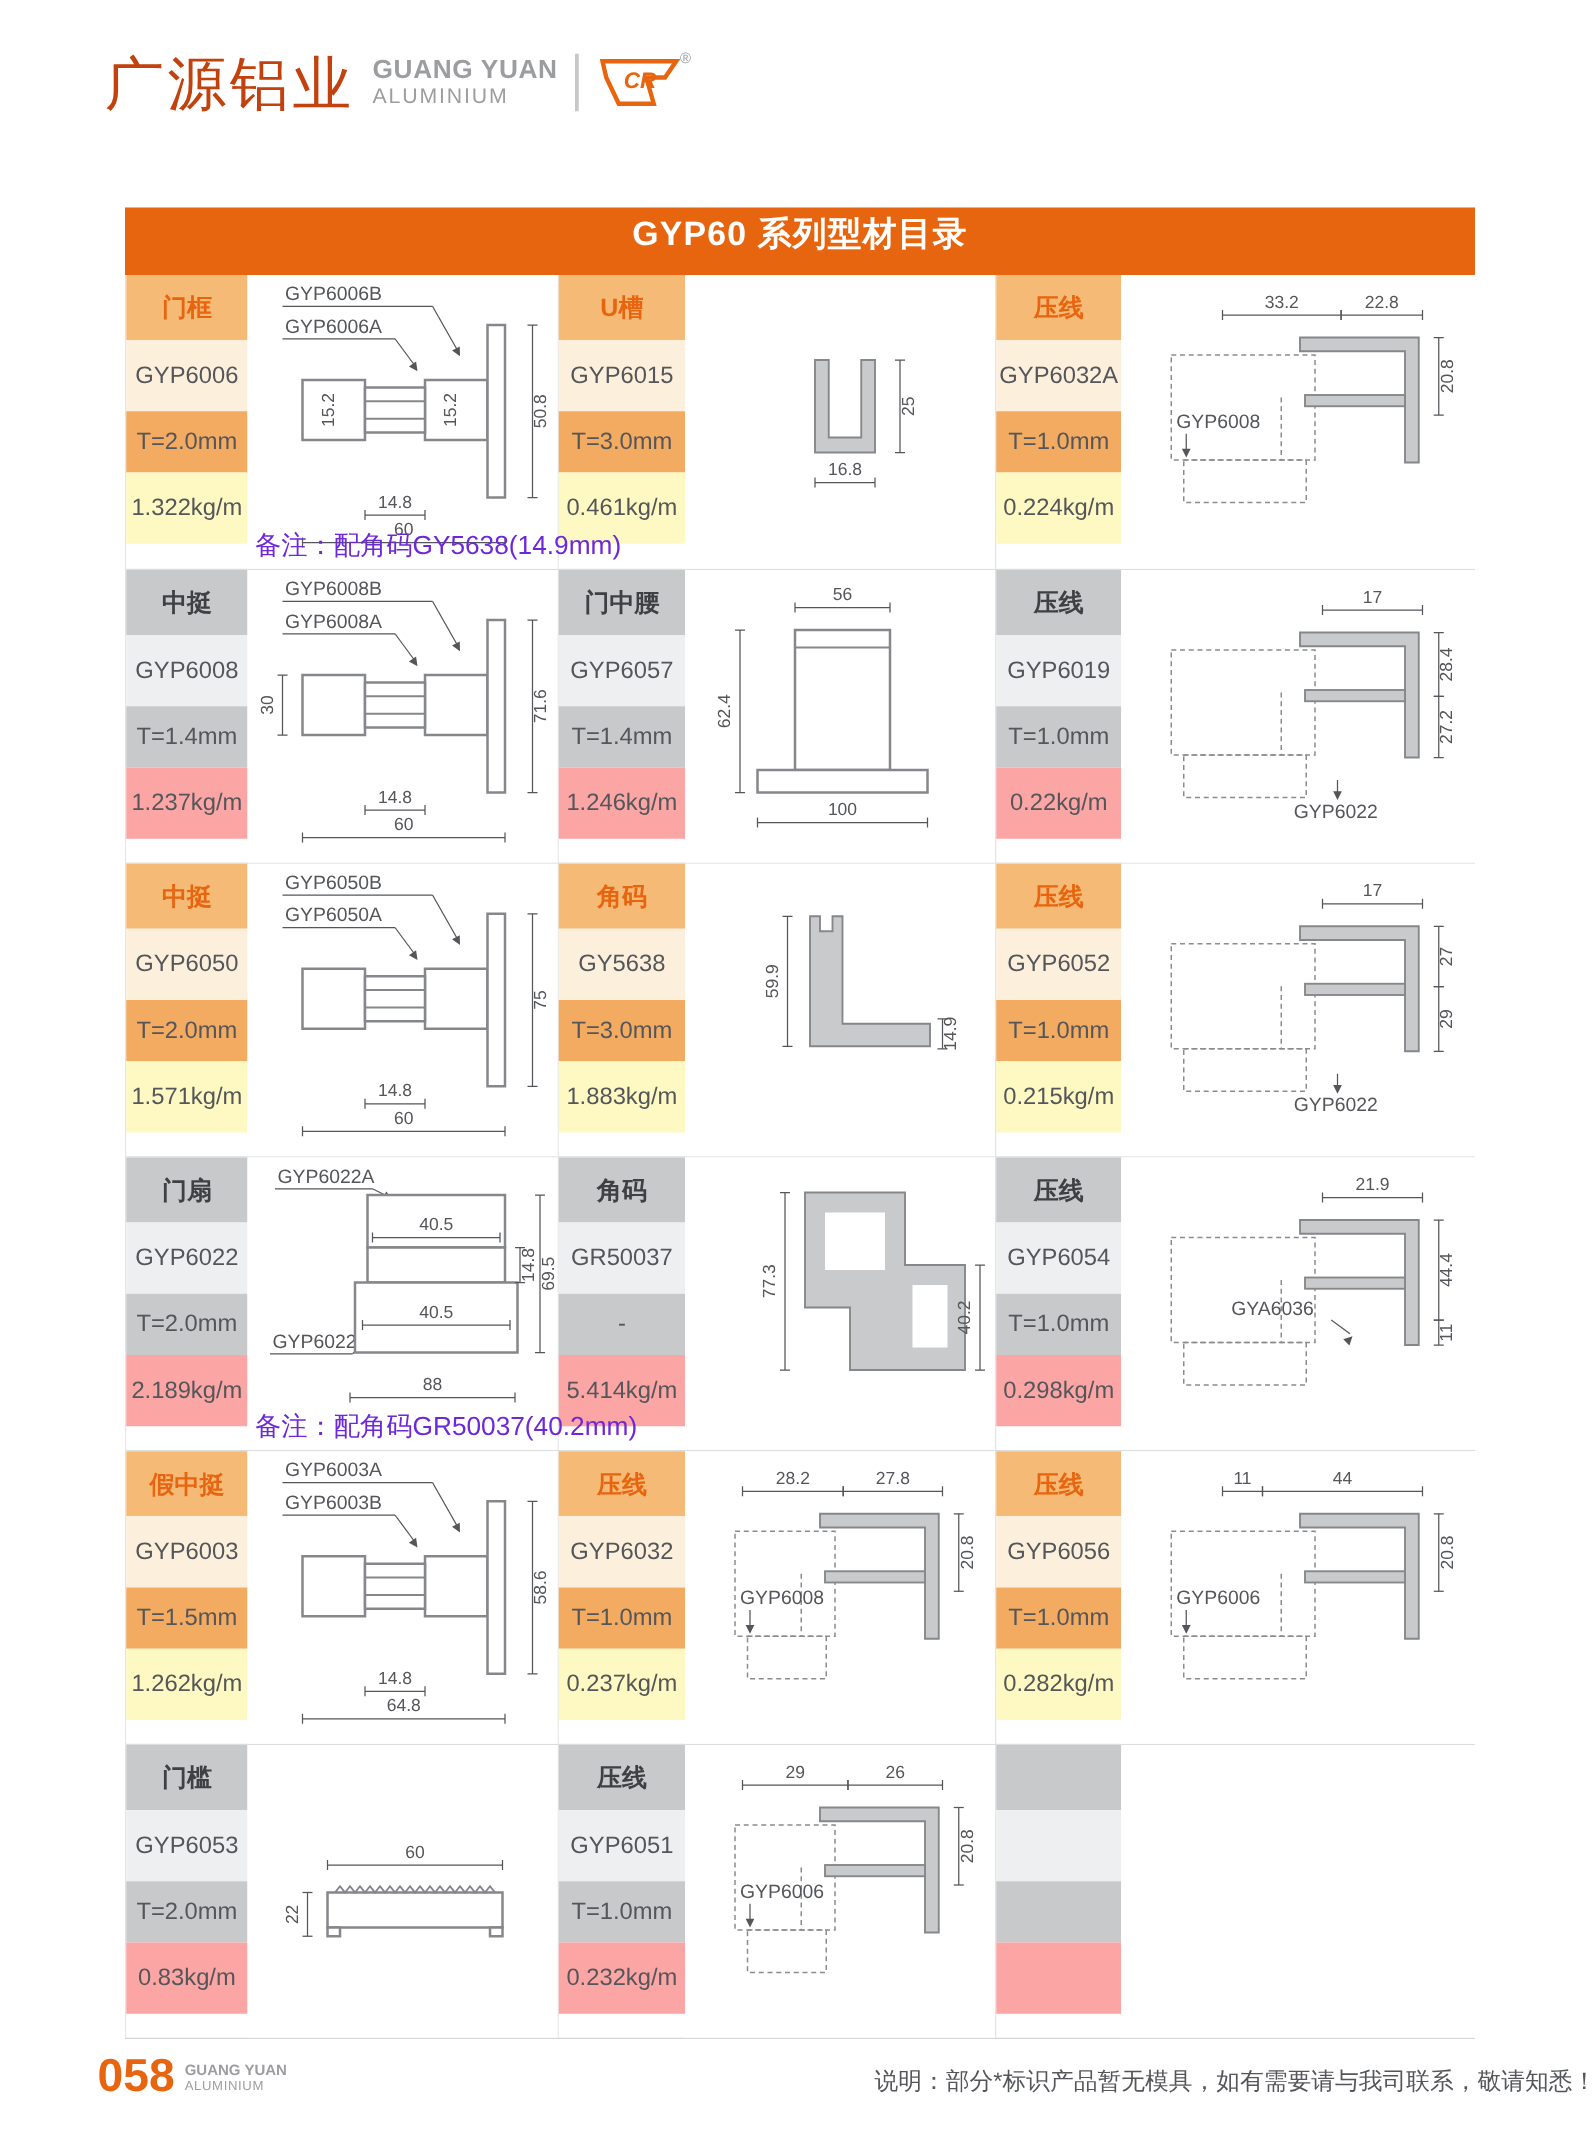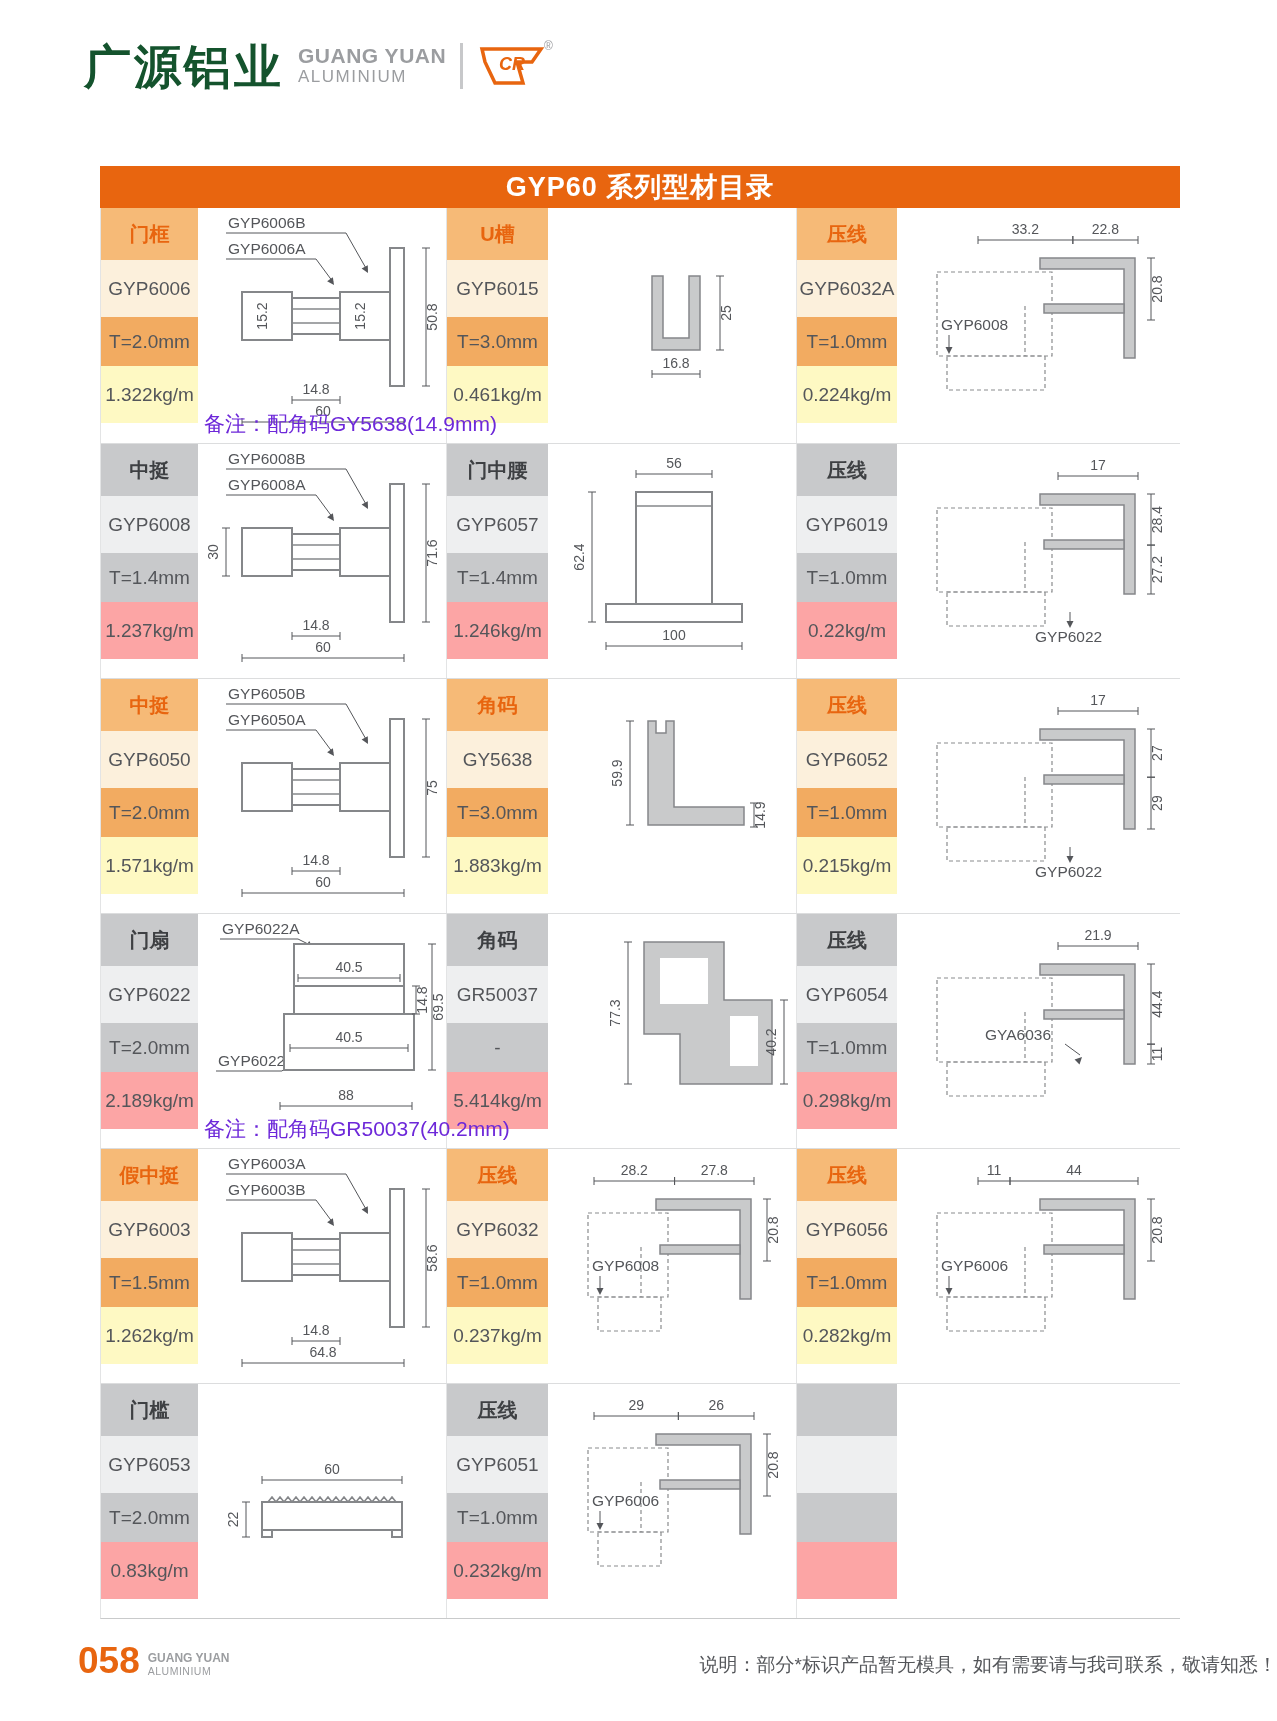--- a/index.html
+++ b/index.html
@@ -1,29 +1,29 @@
 <!DOCTYPE html>
 <html><head>
 <meta charset="utf-8">
 <style>
   *{margin:0;padding:0;box-sizing:border-box}
   html,body{background:#fff}
   body{width:1277px;height:1721px;position:relative;font-family:"Liberation Sans",sans-serif;overflow:hidden}
 
   
   .header{position:absolute;left:84px;top:36px;display:flex;align-items:center}
-  .logo-cn{font-size:47px;font-weight:bold;color:#14532d;letter-spacing:3px;line-height:1}
+  .logo-cn{font-size:47px;font-weight:normal;color:#c2410c;letter-spacing:3px;line-height:1}
   .logo-en{margin-left:14px;display:flex;flex-direction:column;justify-content:center}
   .logo-en .t{font-size:21px;font-weight:bold;color:#9B9DA0;letter-spacing:.5px;line-height:1.1}
   .logo-en .b{font-size:17px;color:#9B9DA0;letter-spacing:1.5px;line-height:1.2}
   .divider{width:3px;height:46px;background:#C7C8CA;margin:0 14px}
 
   
   .table{position:absolute;left:100px;top:166px;width:1080px}
-  .banner{height:42px;background:#E8650F;color:#fff;font-size:27px;font-weight:bold;text-align:center;line-height:42px;letter-spacing:1px}
+  .banner{height:54px;background:#E8650F;color:#fff;font-size:27px;font-weight:bold;text-align:center;line-height:42px;letter-spacing:1px}
   .grid{border-bottom:1px solid #C9CACB;border-left:1px solid #E3E4E5}
   .row{display:flex;height:235px;background:#fff}
   .row + .row{border-top:1px solid #DCDDDE}
   .group{display:flex}
   .group + .group{border-left:1px solid #E3E4E5}
   .g1{width:345px}.g2{width:350px}.g3{width:384px}
   .labels{display:flex;flex-direction:column;}
   .g1 .labels{width:97px}.g2 .labels{width:101px}.g3 .labels{width:100px}
   .cell{display:flex;align-items:center;justify-content:center;font-size:19px;color:#54565A;text-align:center}
   .cat{height:52px;font-size:20px;font-weight:bold}
@@ -45,21 +45,21 @@
   svg .pro{stroke:#85878A;stroke-width:2;fill:#fff}
   svg .pro2{stroke:#85878A;stroke-width:1.6;fill:none}
   svg .pros,svg .beadp{stroke:#85878A;stroke-width:1.5;fill:#C9CACB}
   svg .hole{fill:#fff;stroke:none}
   svg .dash{stroke:#8A8C8E;stroke-width:1.2;fill:none;stroke-dasharray:4 3}
   svg .dimt{font-size:14px;fill:#54565A;font-family:"Liberation Sans",sans-serif}
   svg .lbl{font-size:15.5px;fill:#54565A;font-family:"Liberation Sans",sans-serif}
   svg .arr{fill:#54565A}
 
   
-  .pagenum{position:absolute;left:78px;top:1644px;display:flex;align-items:flex-end;gap:8px}
+  .pagenum{position:absolute;left:78px;top:1644px;display:flex;align-items:center;gap:8px}
   .pagenum .num{font-size:37px;font-weight:bold;color:#E8650F;line-height:.9}
   .pagenum .brand{display:flex;flex-direction:column;padding-top:3px}
   .pagenum .brand .t{font-size:12px;font-weight:bold;color:#9B9DA0;line-height:1.1}
   .pagenum .brand .b{font-size:10.5px;color:#9B9DA0;letter-spacing:.5px}
   .footnote{position:absolute;left:0;right:0;top:1652px;text-align:right;font-size:19px;color:#54565A}
 </style>
 </head>
 <body>
 
 <div class="header">

